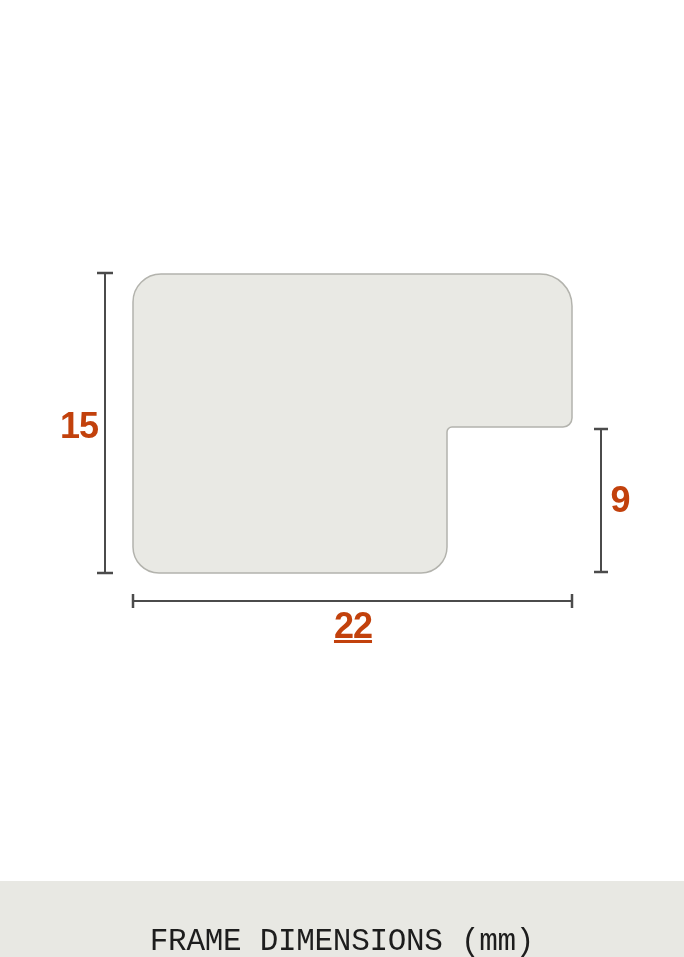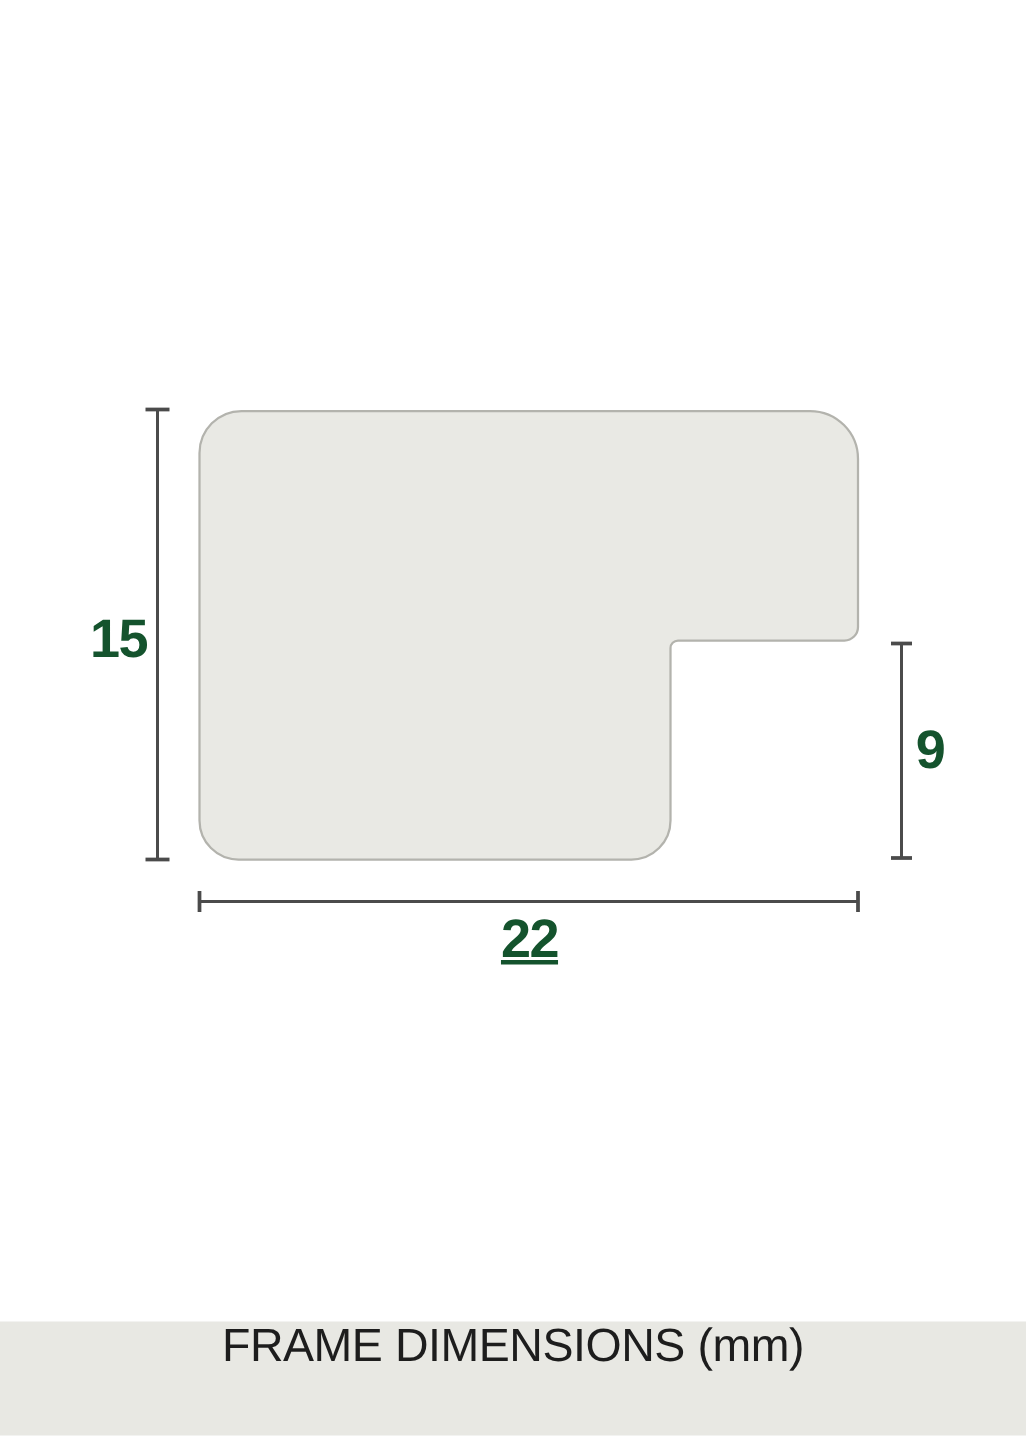--- a/index.html
+++ b/index.html
@@ -25,37 +25,38 @@
     width: 684px;
     height: 957px;
     display: block;
   }
   .dim-label {
     position: absolute;
     transform: translate(-50%, -50%);
     font-size: 36px;
     font-weight: 700;
     letter-spacing: -1px;
-    color: #14532d;
+    color: #c2410c;
     white-space: nowrap;
     line-height: 1;
   }
   .dim-label.height { left: 79px;  top: 426px; }
   .dim-label.rabbet { left: 620px; top: 500px; }
   .dim-label.width  { left: 353px; top: 626px; text-decoration: underline; }
   .caption-band {
     position: absolute;
     left: 0;
     top: 881px;
     width: 684px;
     height: 76px;
     background: #e8e8e3;
     display: flex;
-    align-items: flex-start;
+    align-items: flex-end;
     justify-content: center;
+    font-family: Liberation Mono, monospace;
   }
   .caption-text {
     font-size: 31px;
     font-weight: 400;
     letter-spacing: -0.3px;
     color: #1d1d1d;
     white-space: nowrap;
     line-height: 1;
   }
 </style>

